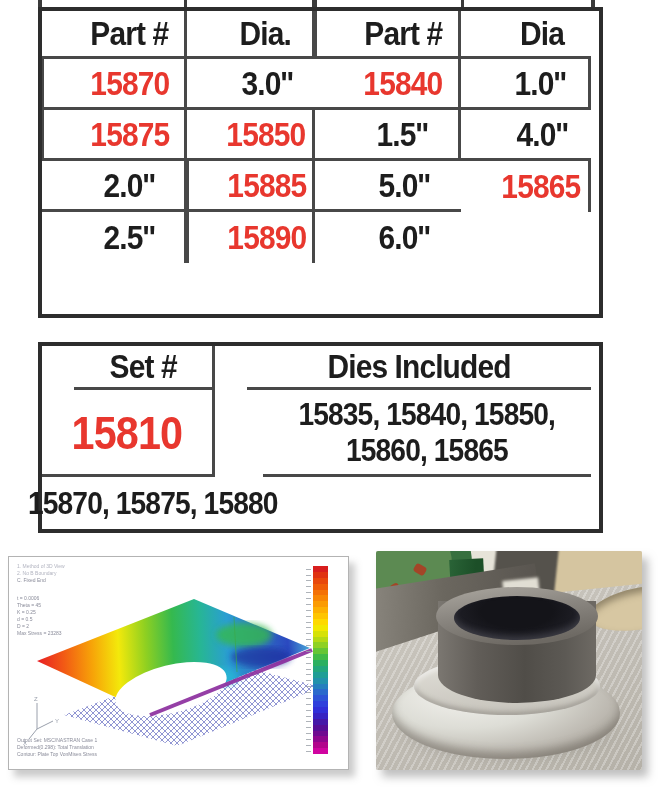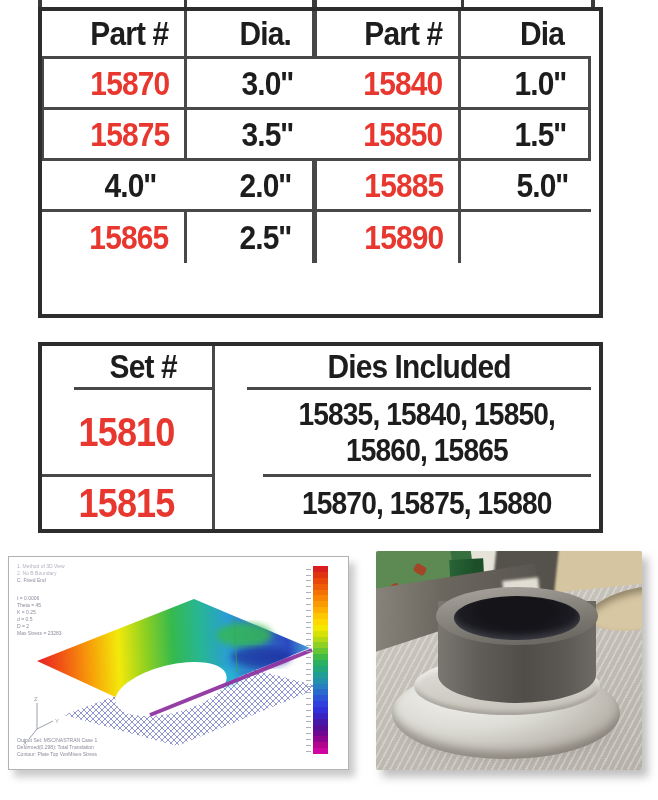--- a/index.html
+++ b/index.html
@@ -20,21 +20,21 @@
   .red{color:var(--red,#e8372e);}
   .hdr{font-size:33px;}
   #parts-table{left:38px;top:7px;width:557px;
      grid-template-columns:145px 128px 146px 130px;
      grid-template-rows:48px 51px 51px 51px 51px 51px;}
   #parts-table .cell{font-size:34px;padding-left:32px;}
   #sets-table{left:38px;top:342px;width:557px;
      grid-template-columns:173px 376px;
      grid-template-rows:44px 87px 52px;}
   #sets-table .hdr{font-size:34px;margin-left:32px;}
-  .setnum{font-size:41px;}
+  .setnum{font-size:47px;}
   .dies{font-size:32px;line-height:36px;text-align:center;flex-direction:column;margin-left:48px;}
 
   
   .fea{position:absolute;left:8px;top:556px;width:339px;height:212px;background:#fff;
        border:1px solid #b3b3b3;box-shadow:6px 7px 7px rgba(140,140,140,.45);}
   .fea svg{position:absolute;left:0;top:0;}
   .fea-text{position:absolute;font-size:5px;line-height:6.5px;color:#8a8c9a;}
   .fea-text.light{color:#b2b4c0;}
   #fea-colorbar{position:absolute;right:20px;top:9px;width:15px;height:188px;
        display:flex;flex-direction:column;}
@@ -120,23 +120,20 @@
 
     <div class="cell red br bb">
         <span class="cond">15840</span>
       </div>
     <div class="cell br bb">
         <span class="cond">1.0''</span>
       </div>
     <div class="cell red br bb midl">
         <span class="cond">15875</span>
       </div>
-    <div class="cell bb">
-        <span class="cond">3.5''</span>
-      </div>
 
     <div class="cell red br bb">
         <span class="cond">15850</span>
       </div>
     <div class="cell br bb">
         <span class="cond">1.5''</span>
       </div>
     <div class="cell bb">
         <span class="cond">4.0''</span>
       </div>
@@ -152,42 +149,42 @@
       </div>
 
     <div class="cell red br">
         <span class="cond">15865</span>
       </div>
     <div class="cell br">
         <span class="cond">2.5''</span>
       </div>
     <div class="cell red br midl">
         <span class="cond">15890</span>
+      </div>
+    <div class="cell">
+        <span class="cond">6.0''</span>
       </div>
   </div>
 
   <div class="tbl" id="sets-table">
     <div class="cell hdr br bb">
         <span class="cond">Set #</span>
       </div>
     <div class="cell hdr bb">
         <span class="cond">Dies Included</span>
       </div>
 
     <div class="cell red setnum br bb">
         <span class="cond">15810</span>
       </div>
     <div class="cell dies bb">
       <span class="cond">15835, 15840, 15850,</span>
       <span class="cond">15860, 15865</span>
     </div>
 
-    <div class="cell red setnum br">
-        <span class="cond">15815</span>
-      </div>
     <div class="cell dies">
       <span class="cond">15870, 15875, 15880</span>
     </div>
   </div>
 
   <div class="fea">
     <svg width="339" height="212" viewBox="0 0 339 212">
       <defs>
         <pattern id="meshpat" width="6" height="6" patternUnits="userSpaceOnUse">
           <path d="M0 0 L6 6 M6 0 L0 6" stroke="#2c36aa" stroke-width="0.7" fill="none" opacity="0.75"></path>

